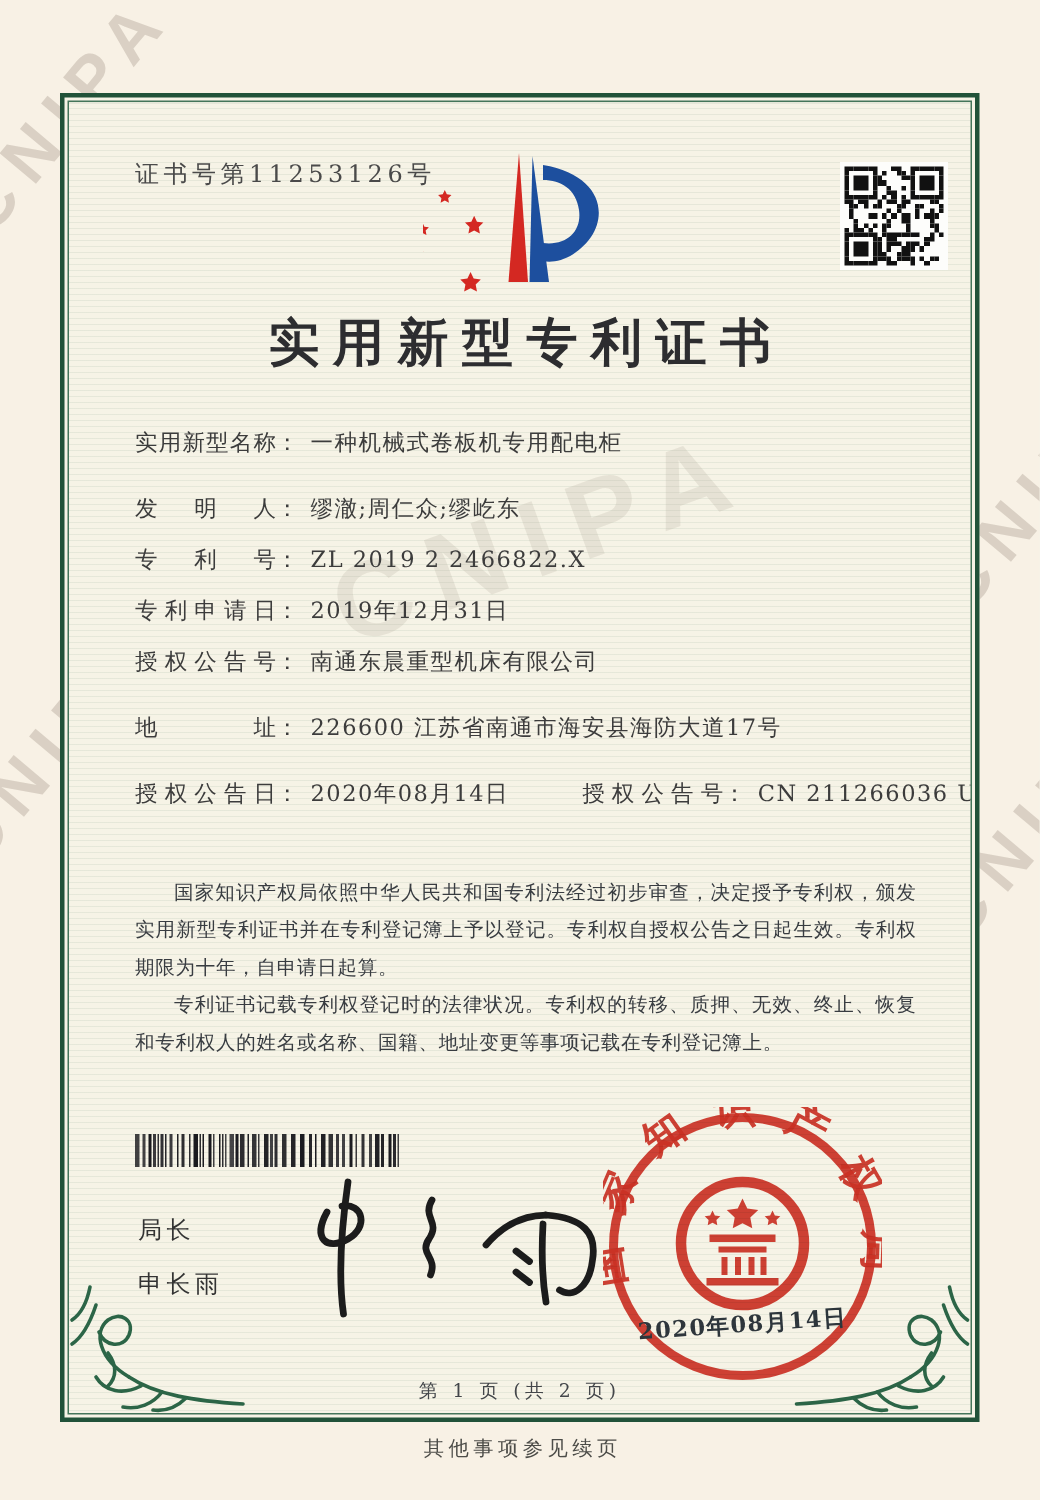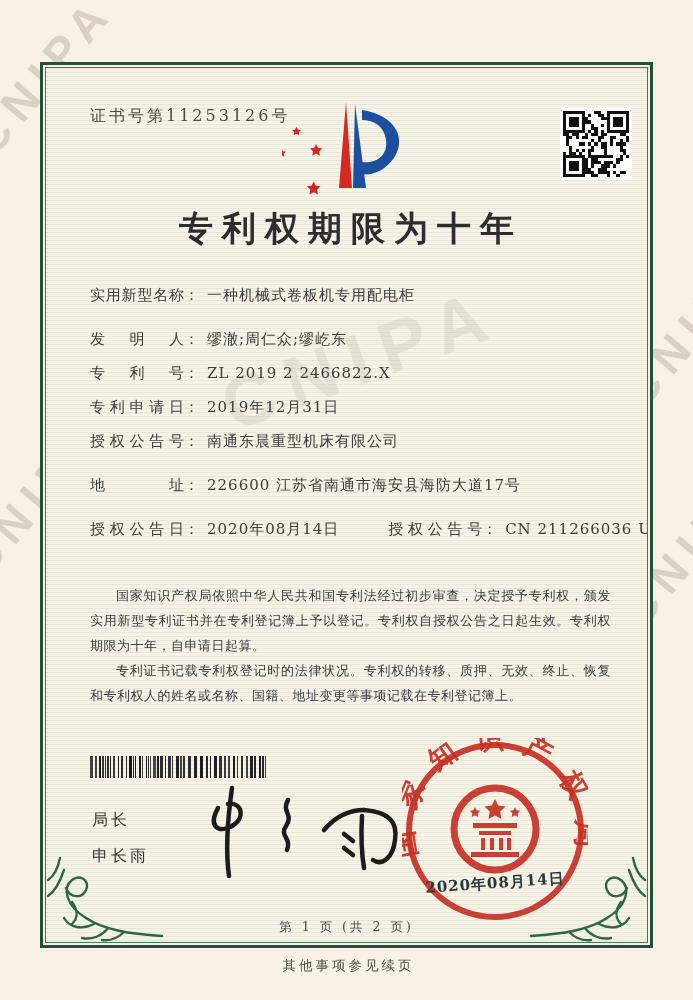--- a/index.html
+++ b/index.html
@@ -575,21 +575,21 @@
         <div></div>
         <div class="d"></div>
         <div></div>
         <div></div>
         <div class="d"></div>
         <div></div>
         <div></div>
         <div></div>
       </div>
 
-    <h1 class="title">专利权期限为十年</h1>
+    <h1 class="title">实用新型专利证书</h1>
 
     <div class="fields">
       <div class="frow gap-lg">
         <span class="flabel">实用新型名称</span><span class="fcolon">：</span><span class="fvalue">一种机械式卷板机专用配电柜</span>
       </div>
       <div class="frow">
         <span class="flabel">发明人</span><span class="fcolon">：</span><span class="fvalue">缪澈;周仁众;缪屹东</span>
       </div>
       <div class="frow">
         <span class="flabel">专利号</span><span class="fcolon">：</span><span class="fvalue">ZL 2019 2 2466822.X</span>

